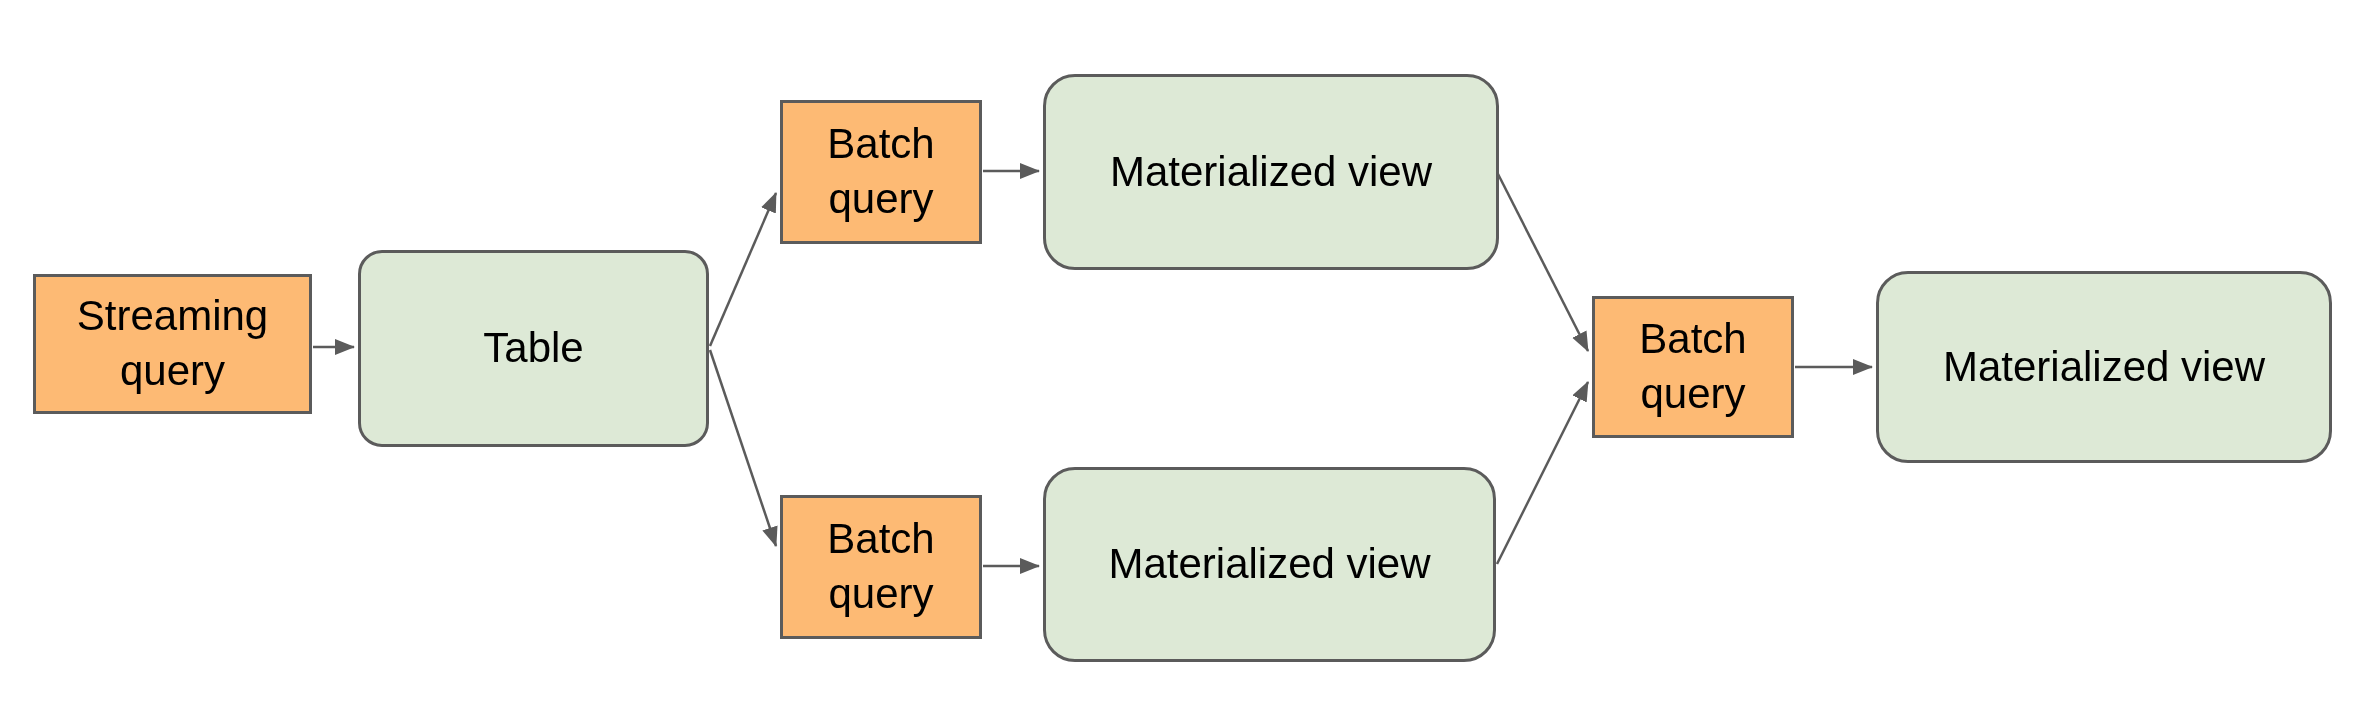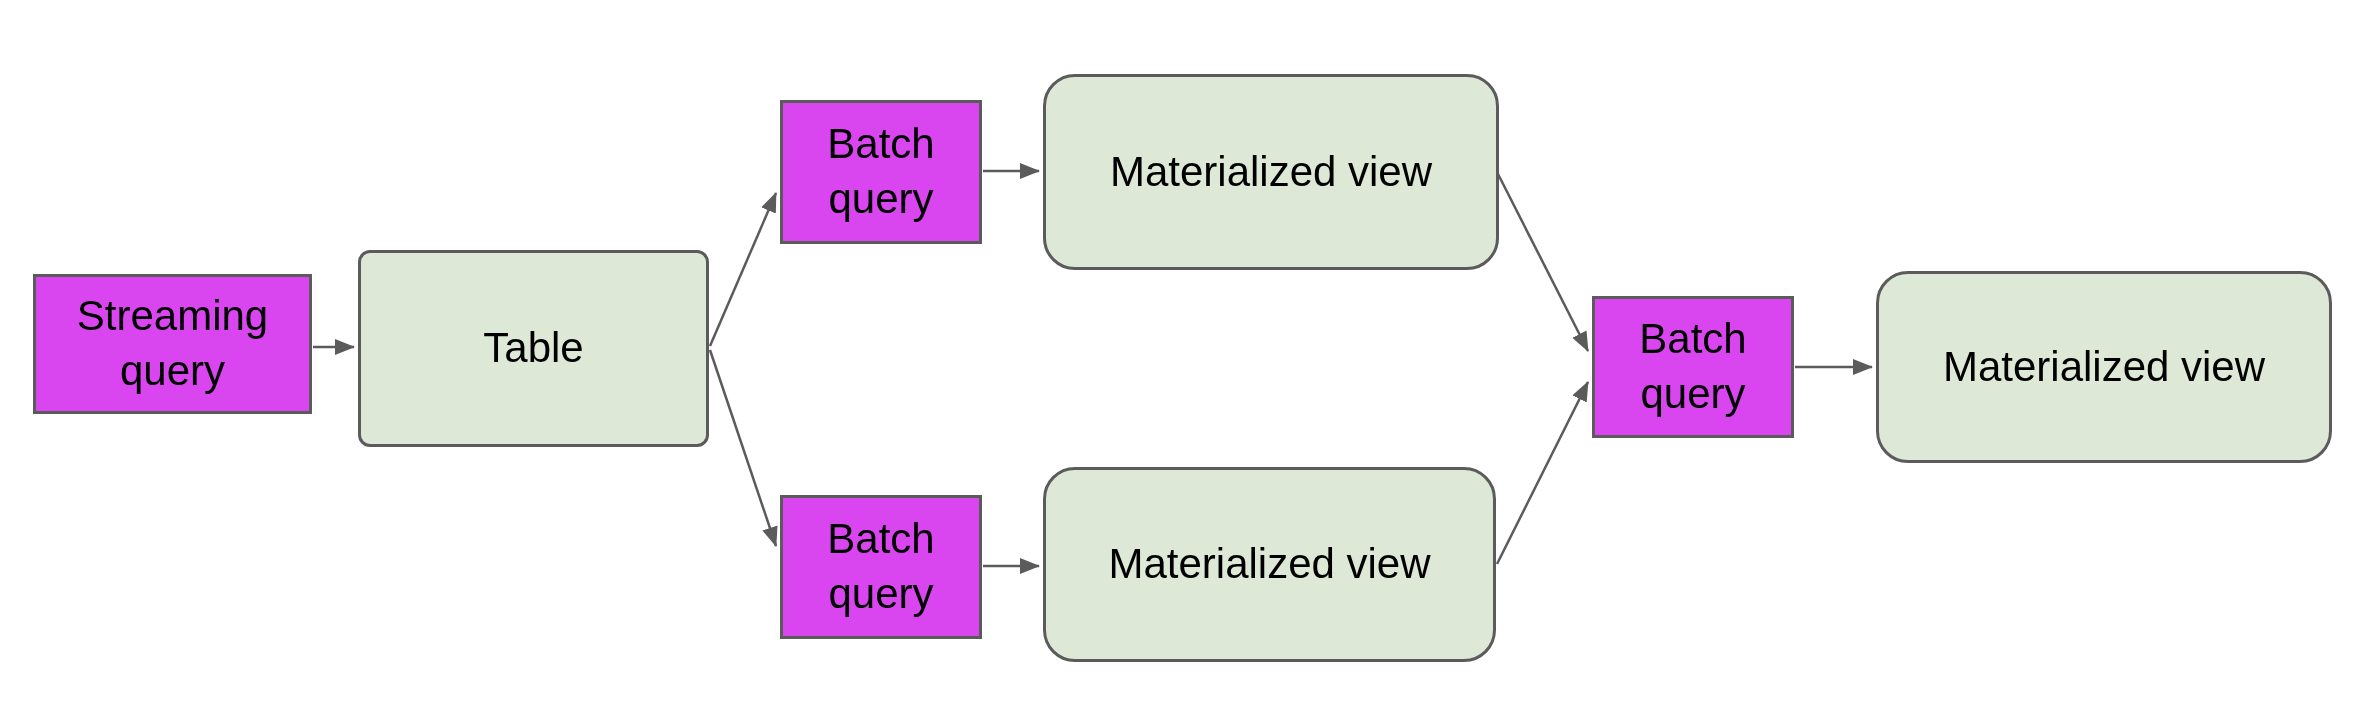--- a/index.html
+++ b/index.html
@@ -22,29 +22,29 @@
     justify-content: center;
     text-align: center;
     box-sizing: border-box;
     border: 3px solid #5b5b5b;
     color: #000000;
     font-size: 42px;
     line-height: 1.3;
   }
   .node .label { padding: 0 10px; }
   .op {              
-    background: #d946ef;
+    background: #fdba74;
   }
   .store {           
     background: #dde9d6;
     border-radius: 32px;
   }
   
   #node-streaming-query   { left: 33px;   top: 274px; width: 279px; height: 140px; }
-  #node-table             { left: 358px;  top: 250px; width: 351px; height: 197px; border-radius: 12px; }
+  #node-table             { left: 358px;  top: 250px; width: 351px; height: 197px; border-radius: 24px; }
   #node-batch-query-top   { left: 780px;  top: 100px; width: 202px; height: 144px; }
   #node-mv-top            { left: 1043px; top: 74px;  width: 456px; height: 196px; }
   #node-batch-query-bottom{ left: 780px;  top: 495px; width: 202px; height: 144px; }
   #node-mv-bottom         { left: 1043px; top: 467px; width: 453px; height: 195px; }
   #node-batch-query-right { left: 1592px; top: 296px; width: 202px; height: 142px; }
   #node-mv-right          { left: 1876px; top: 271px; width: 456px; height: 192px; }
 
   #edges {
     position: absolute;
     left: 0; top: 0;

